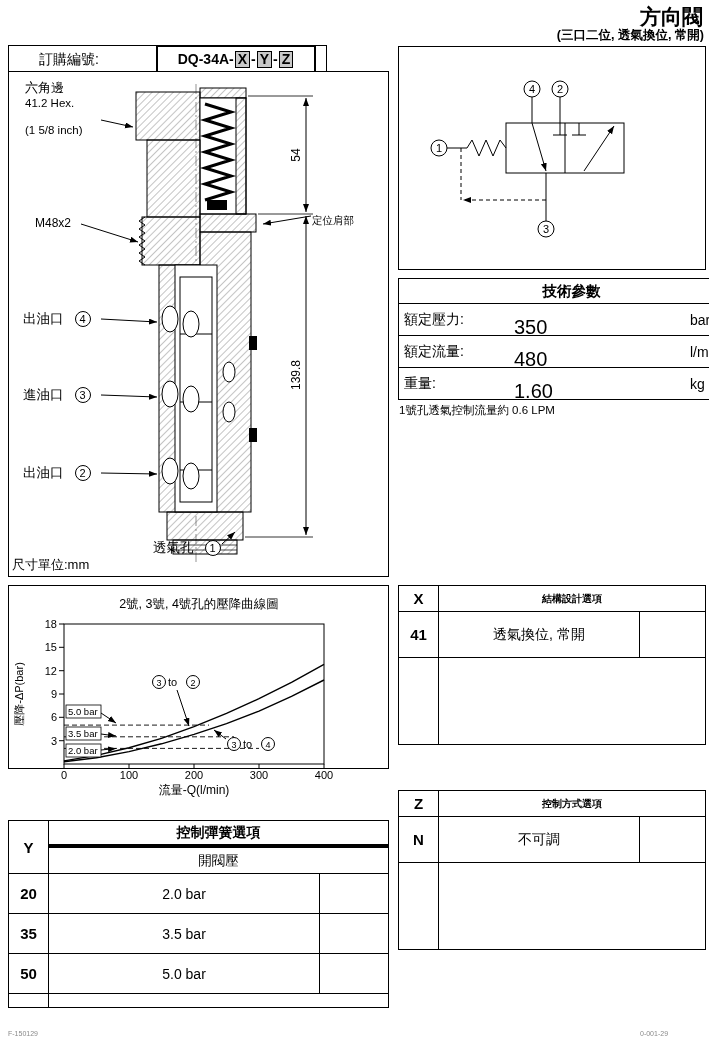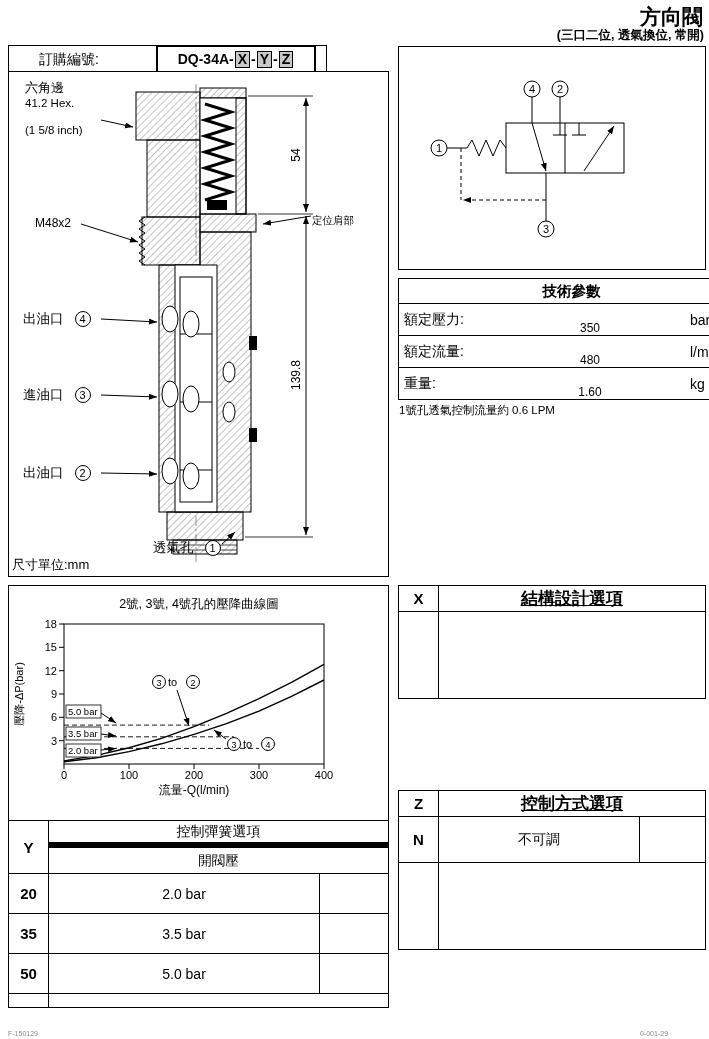--- a/index.html
+++ b/index.html
@@ -14,60 +14,60 @@
 
   .order-row { left:8px; top:45px; width:319px; height:27px; border:1px solid #000; }
   .order-label { position:absolute; left:30px; top:5px; font-size:14px; }
   .order-code-box { position:absolute; left:147px; top:-1px; width:160px; height:28px; border:2px solid #000;
                     display:flex; align-items:center; justify-content:center; font-size:14px; font-weight:bold; }
   .code-letter { display:inline-block; border:1.5px solid #000; background:#c9c9c9; padding:0 2px; margin:0 1px; line-height:15px; }
 
   .panel { border:1px solid #000; background:#fff; }
   .drawing-panel { left:8px; top:71px; width:381px; height:506px; }
   .schematic-panel { left:398px; top:46px; width:308px; height:224px; }
-  .chart-panel { left:8px; top:585px; width:381px; height:236px; }
+  .chart-panel { left:8px; top:585px; width:381px; height:184px; }
 
   .dlabel { position:absolute; font-size:12px; line-height:1.25; }
   .port-label { position:absolute; font-size:13.5px; display:flex; align-items:center; gap:11px; }
   .cnum { display:inline-flex; width:16px; height:16px; border:1.2px solid #000; border-radius:50%;
           align-items:center; justify-content:center; font-size:11px; background:#fff; }
 
   
   .tech-table { left:398px; top:278px; width:347px; }
   .tech-title { border:1px solid #000; height:26px; display:flex; align-items:center; justify-content:center;
                 font-weight:bold; font-size:14.5px; }
   .tech-row { border:1px solid #000; border-top:none; height:32px; display:flex; align-items:center; }
   .tech-label { flex:0 0 115px; padding-left:5px; font-size:14px; }
-  .tech-value { flex:1; text-align:center; font-size:12px;margin-top:16px; }
+  .tech-value { flex:1; font-size:20px;margin-top:16px; }
   .tech-unit { flex:0 0 78px; padding-left:24px; font-size:14px; }
   .tech-note { font-size:11.5px; padding:3px 1px; }
 
   
   .opt-table { width:308px; }
   .opt-header { display:flex; border:1px solid #000; height:27px; font-weight:bold; }
   .opt-letter { width:40px; border-right:1px solid #000; display:flex; align-items:center; justify-content:center; font-size:15px; }
-  .opt-title { flex:1; display:flex; align-items:center; justify-content:center; font-size:17px;text-decoration:underline; }
+  .opt-title { flex:1; display:flex; align-items:center; justify-content:center; font-size:10px; }
   .opt-row { display:flex; border:1px solid #000; border-top:none; height:46px; }
   .opt-code { width:40px; border-right:1px solid #000; display:flex; align-items:center; justify-content:center;
               font-size:15px; font-weight:bold; }
   .opt-desc { flex:1; display:flex; align-items:center; justify-content:center; font-size:14px; }
   .opt-extra { width:66px; border-left:1px solid #000; }
   .opt-empty { display:flex; border:1px solid #000; border-top:none; height:87px; }
   .opt-empty-left { width:40px; border-right:1px solid #000; }
   .x-table { left:398px; top:585px; }
   .z-table { left:398px; top:790px; }
 
   
   .y-table { left:8px; top:820px; width:381px; }
   .y-head { display:flex; border:1px solid #000; }
   .y-letter { width:40px; border-right:1px solid #000; display:flex; align-items:center; justify-content:center;
               font-weight:bold; font-size:15px; }
   .y-head-right { flex:1; }
-  .y-title { height:27px; border-bottom:6px solid #000000; display:flex; align-items:center; justify-content:center;
-             font-weight:normal; font-size:14px; }
+  .y-title { height:27px; border-bottom:4px solid #000000; display:flex; align-items:center; justify-content:center;
+             font-weight:bold; font-size:14px; }
   .y-sub { height:25px; display:flex; align-items:center; justify-content:center; font-size:13.5px; }
   .y-row { display:flex; border:1px solid #000; border-top:none; height:40px; }
   .y-code { width:40px; border-right:1px solid #000; display:flex; align-items:center; justify-content:center;
             font-size:15px; font-weight:bold; }
   .y-desc { flex:1; display:flex; align-items:center; justify-content:center; font-size:14px; }
   .y-extra { width:69px; border-left:1px solid #000; }
   .y-empty { display:flex; border:1px solid #000; border-top:none; height:14px; }
   .y-empty-left { width:40px; border-right:1px solid #000; }
 
   .footer-text { font-size:7px; color:#8a8a8a; }
@@ -322,20 +322,25 @@
         <line x1="217" y1="153" x2="205" y2="144" stroke="#000" marker-end="url(#carr)"></line>
       </g>
     </svg>
   </div>
 
   <div class="abs opt-table x-table">
     <div class="opt-header">
       <div class="opt-letter">X</div>
       <div class="opt-title">結構設計選項</div>
     </div>
+    <div class="opt-row">
+      <div class="opt-code">41</div>
+      <div class="opt-desc">透氣換位, 常開</div>
+      <div class="opt-extra"></div>
+    </div>
     <div class="opt-empty">
       <div class="opt-empty-left"></div>
     </div>
   </div>
 
   <div class="abs opt-table z-table">
     <div class="opt-header">
       <div class="opt-letter">Z</div>
       <div class="opt-title">控制方式選項</div>
     </div>

